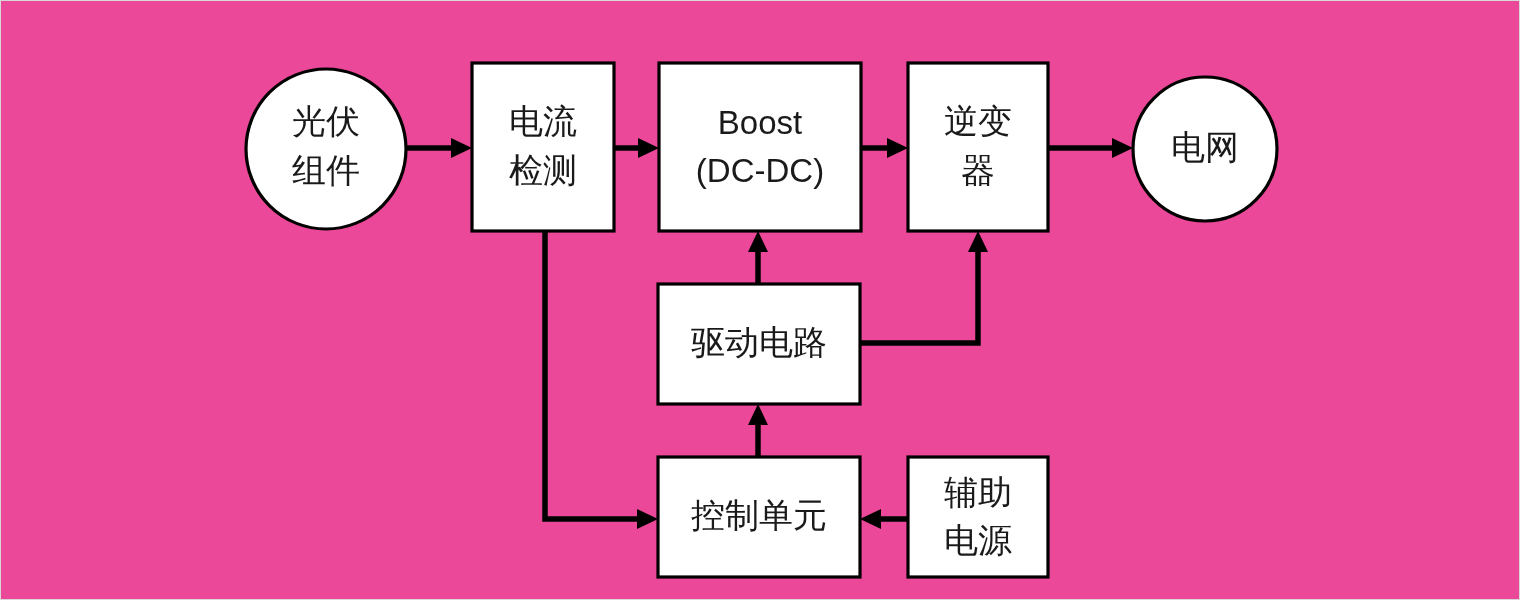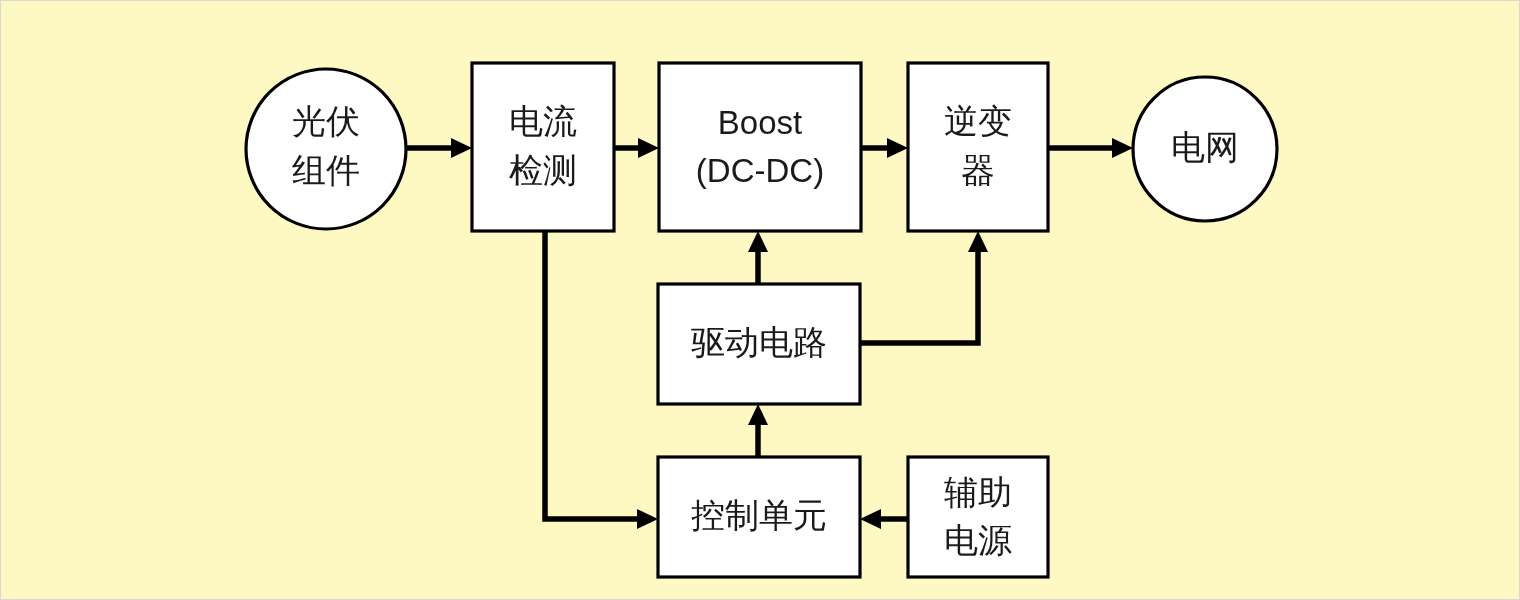--- a/index.html
+++ b/index.html
@@ -4,21 +4,21 @@
 <style>
   html, body {
     margin: 0;
     padding: 0;
     background: #ffffff;
   }
   #stage {
     position: relative;
     width: 1520px;
     height: 600px;
-    background: #fef9c3;
+    background: #ec4899;
     border: 1px solid #d8d8d8;
     box-sizing: border-box;
     overflow: hidden;
     font-family: "Liberation Sans", "DejaVu Sans", sans-serif;
   }
   #diagram-svg {
     position: absolute;
     left: 0;
     top: 0;
     width: 1520px;

